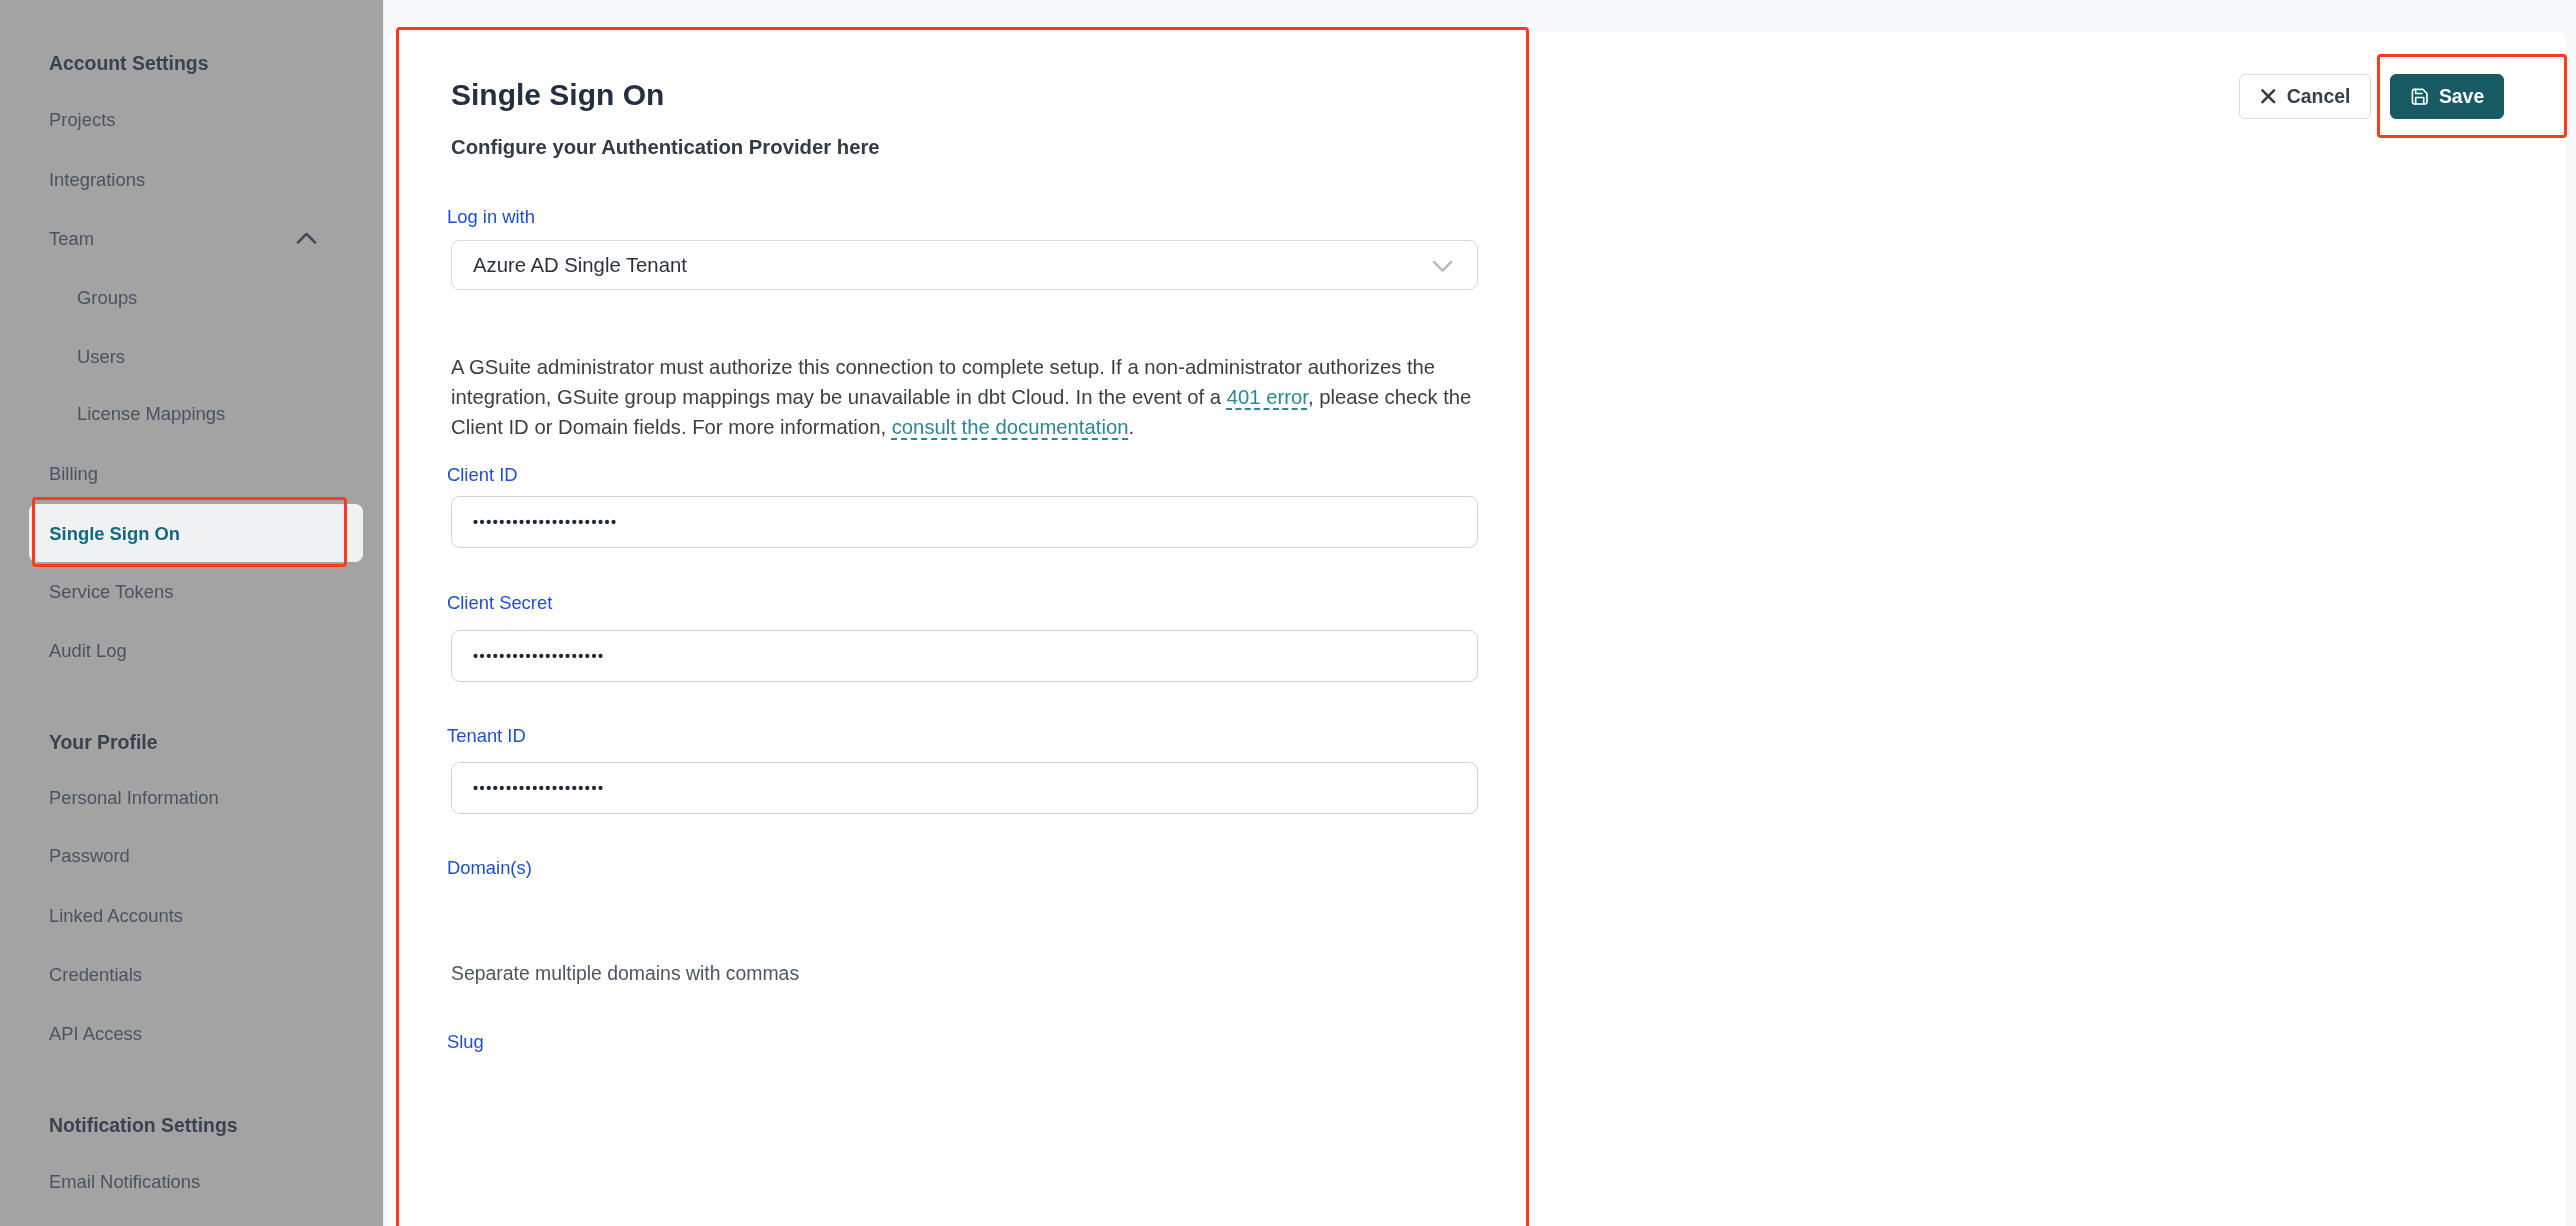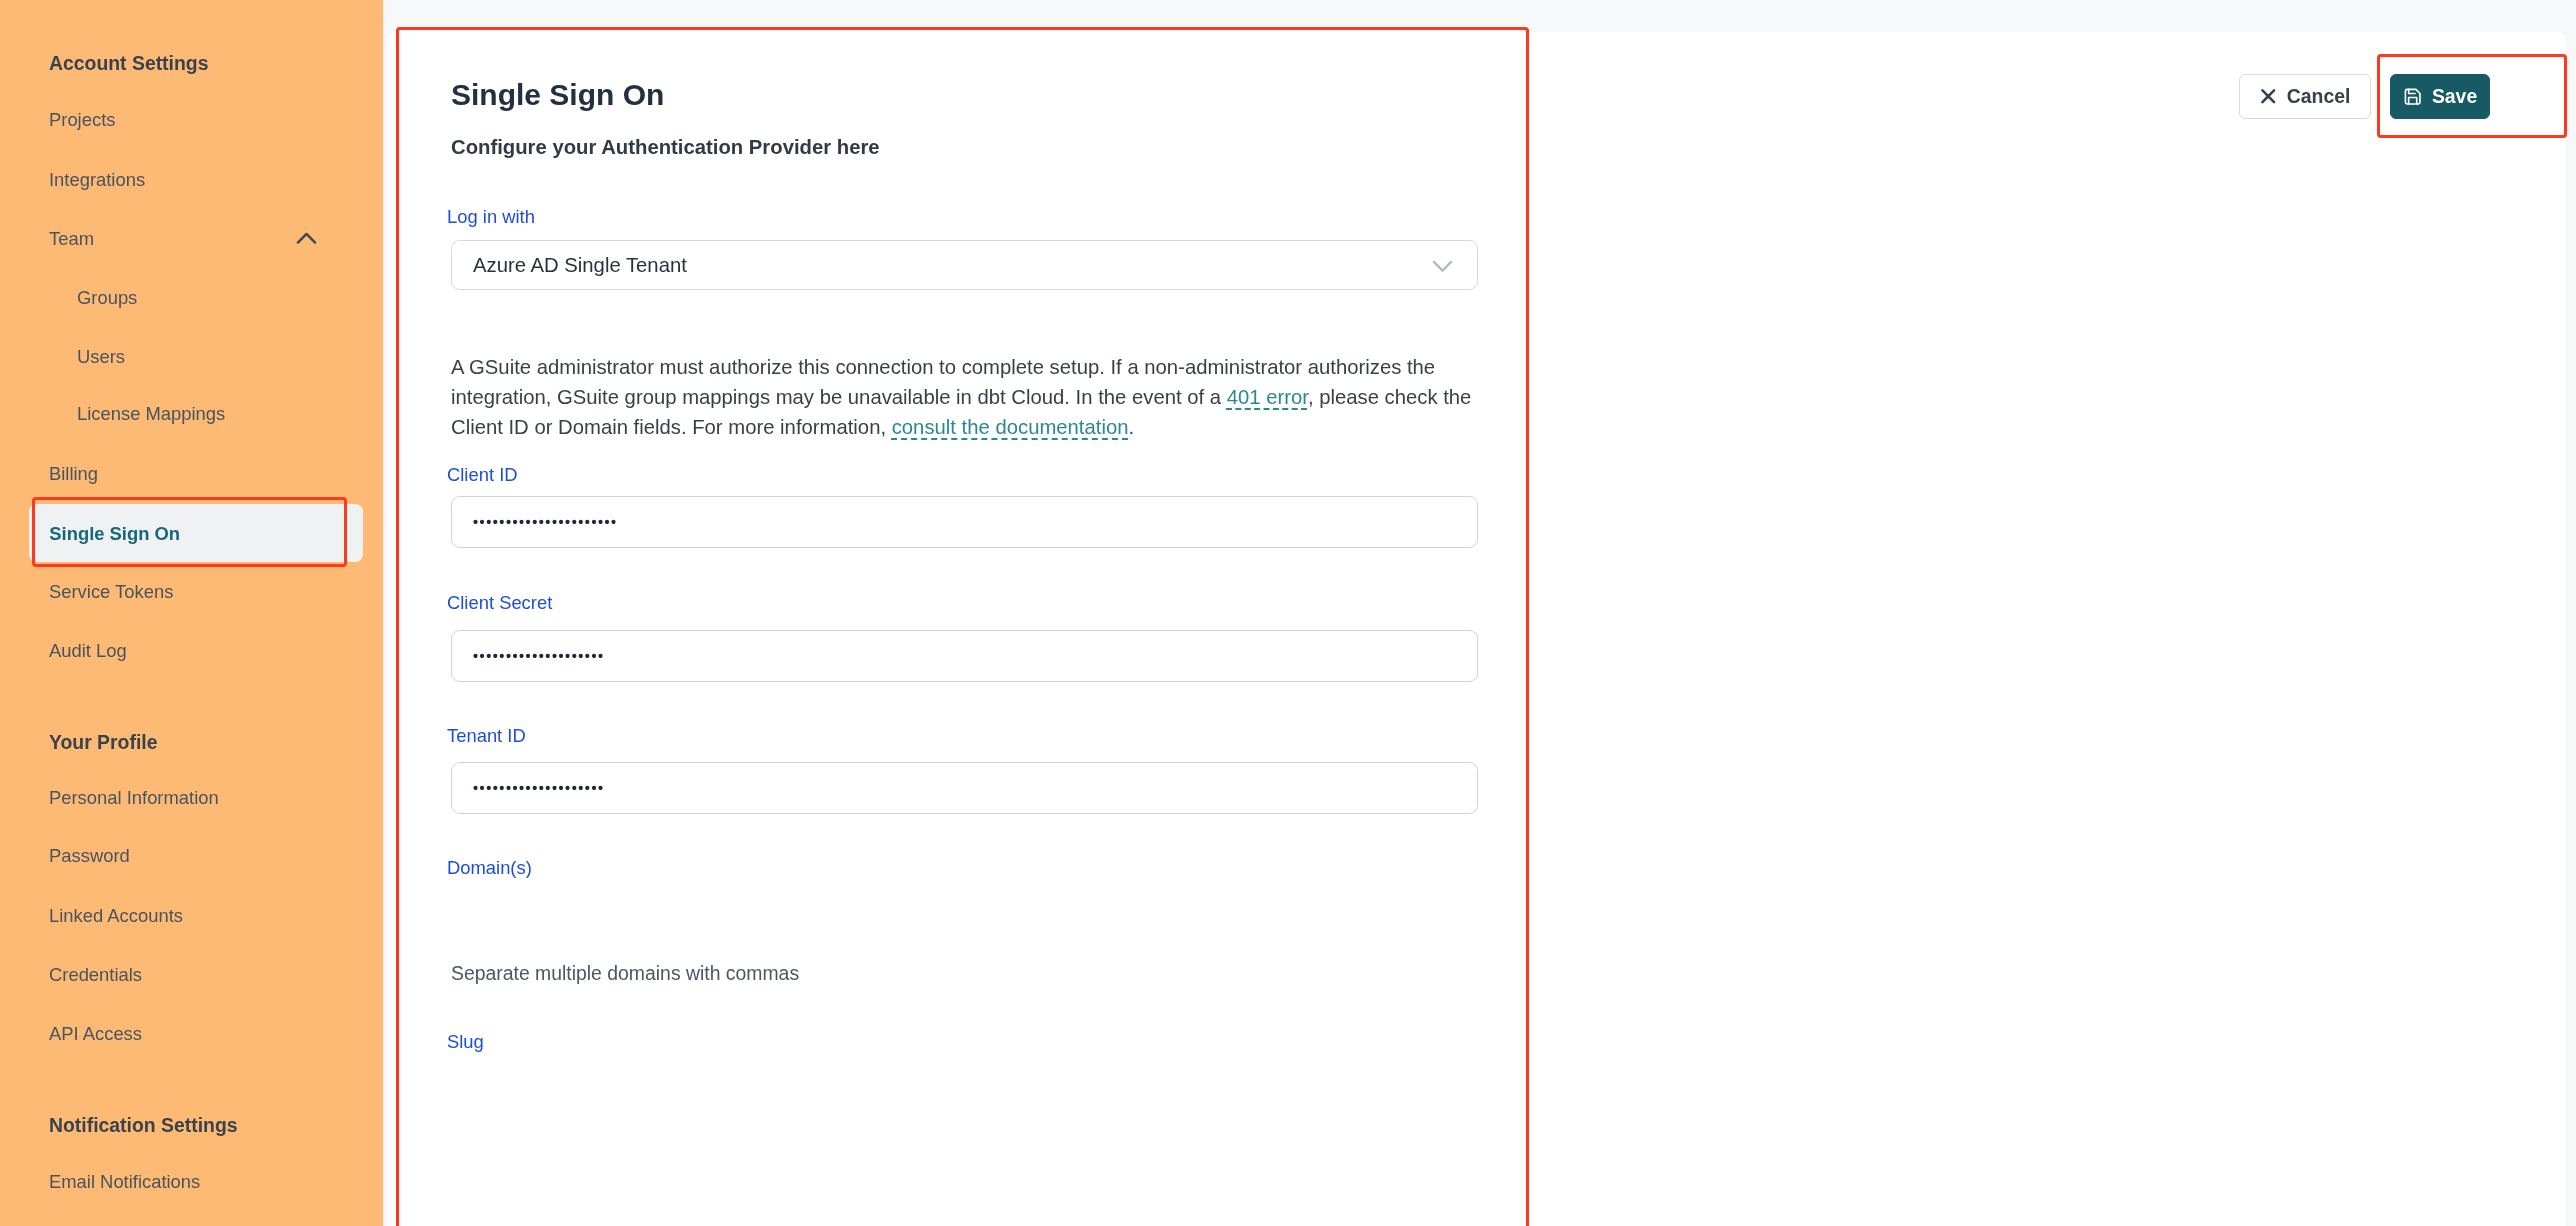--- a/index.html
+++ b/index.html
@@ -1,21 +1,21 @@
 <!DOCTYPE html>
 <html><head>
 <meta charset="utf-8">
 <style>
   html,body{margin:0;padding:0;background:#f7f8f9;}
   .page{position:relative;width:2576px;height:1226px;overflow:hidden;
         font-family:"Liberation Sans","DejaVu Sans",sans-serif;background:#f7f8f9;}
 
   
   .sidebar{position:absolute;left:0;top:0;width:383px;height:1226px;
-           background:#fdba74;border-right:1px solid #eef0f2;}
+           background:#a3a3a3;border-right:1px solid #eef0f2;}
   .side-row{position:absolute;left:49px;height:25px;line-height:25px;
             font-size:18.4px;color:#4a5360;cursor:pointer;white-space:nowrap;}
   .side-row.sub{left:77px;}
   .side-head{position:absolute;left:49px;height:25px;line-height:25px;
              font-size:19.4px;font-weight:bold;color:#39424e;white-space:nowrap;}
   .active-pill{position:absolute;left:29px;top:504px;width:334px;height:58px;
                background:#f0f1f3;border-radius:7.7px;cursor:pointer;}
   .active-pill .lbl{position:absolute;left:20.3px;top:16.5px;height:25px;line-height:25px;
                     font-size:18.4px;font-weight:bold;color:#14697c;white-space:nowrap;}
   .team-chevron{position:absolute;left:296px;top:231px;}
@@ -44,21 +44,21 @@
           padding:0 0 0 21px;font-family:"Liberation Sans","DejaVu Sans",sans-serif;
           font-size:20.3px;color:#2b323c;outline:none;}
   .tinput.masked{font-size:14.5px;font-weight:bold;letter-spacing:1.5px;color:#20293a;}
   .helper{position:absolute;left:64px;top:930px;font-size:19.4px;color:#4d5662;}
 
   
   .btn{position:absolute;top:42px;height:45px;border-radius:6px;display:flex;
        align-items:center;justify-content:center;cursor:pointer;box-sizing:border-box;}
   .btn-cancel{left:1852px;width:132px;background:#fff;border:1px solid #d8dbdf;}
   .btn-cancel .txt{font-size:19.4px;font-weight:600;color:#38404a;margin-left:10.7px;}
-  .btn-save{left:2003px;width:100px;background:#175a64;border:1px solid #175a64;}
+  .btn-save{left:2003px;width:114px;background:#175a64;border:1px solid #175a64;}
   .btn-save .txt{font-size:19.4px;font-weight:600;color:#ffffff;margin-left:9.7px;}
 
   
   .anno{position:absolute;border:3.9px solid #fb3b1e;border-radius:3.9px;
         pointer-events:none;z-index:10;background:transparent;}
   .anno-content{left:396px;top:27px;width:1127px;height:1197px;}
   .anno-sso{left:32px;top:497px;width:309px;height:64px;}
   .anno-save{left:2377px;top:54px;width:184px;height:78px;}
 
   .icon{display:inline-flex;align-items:center;justify-content:center;}

